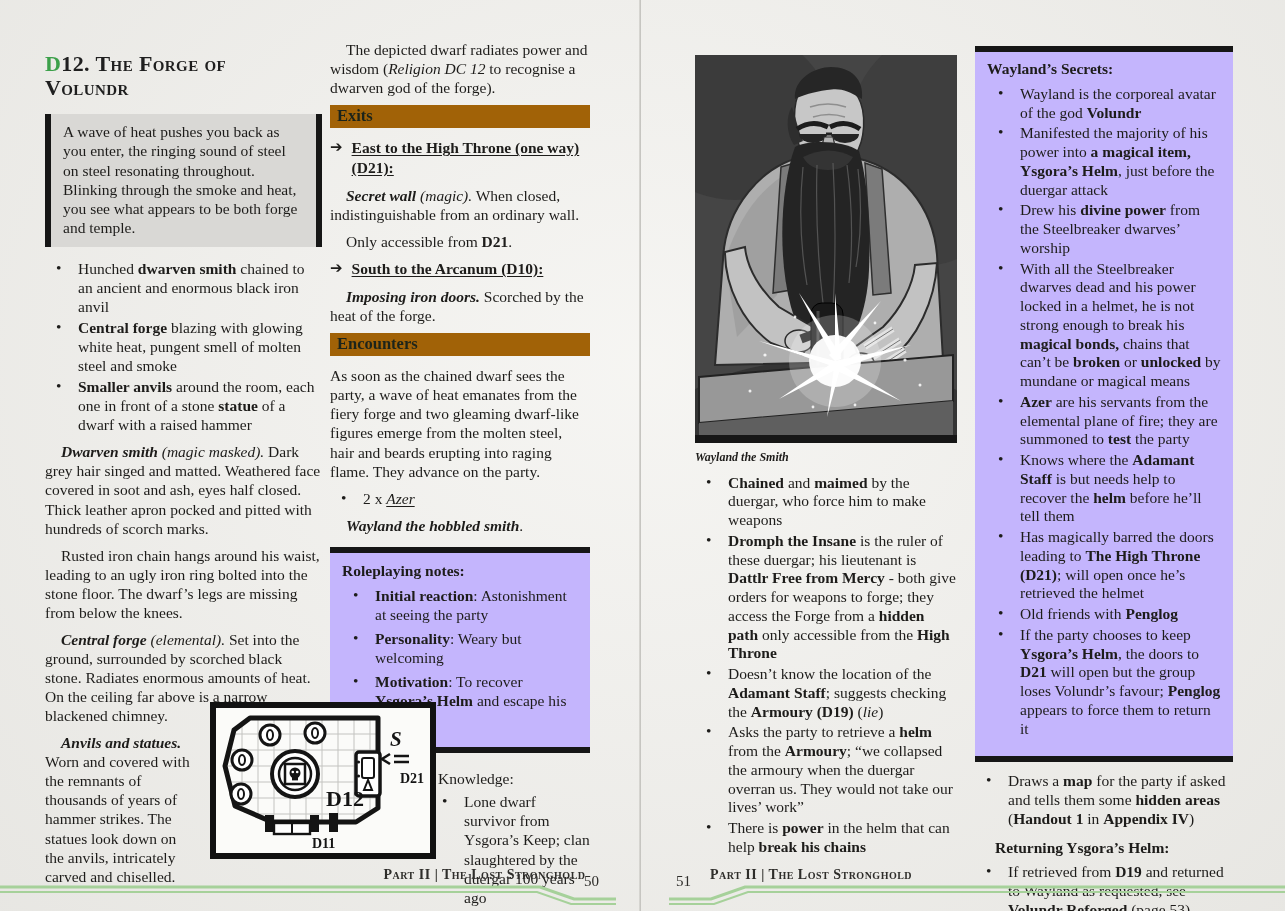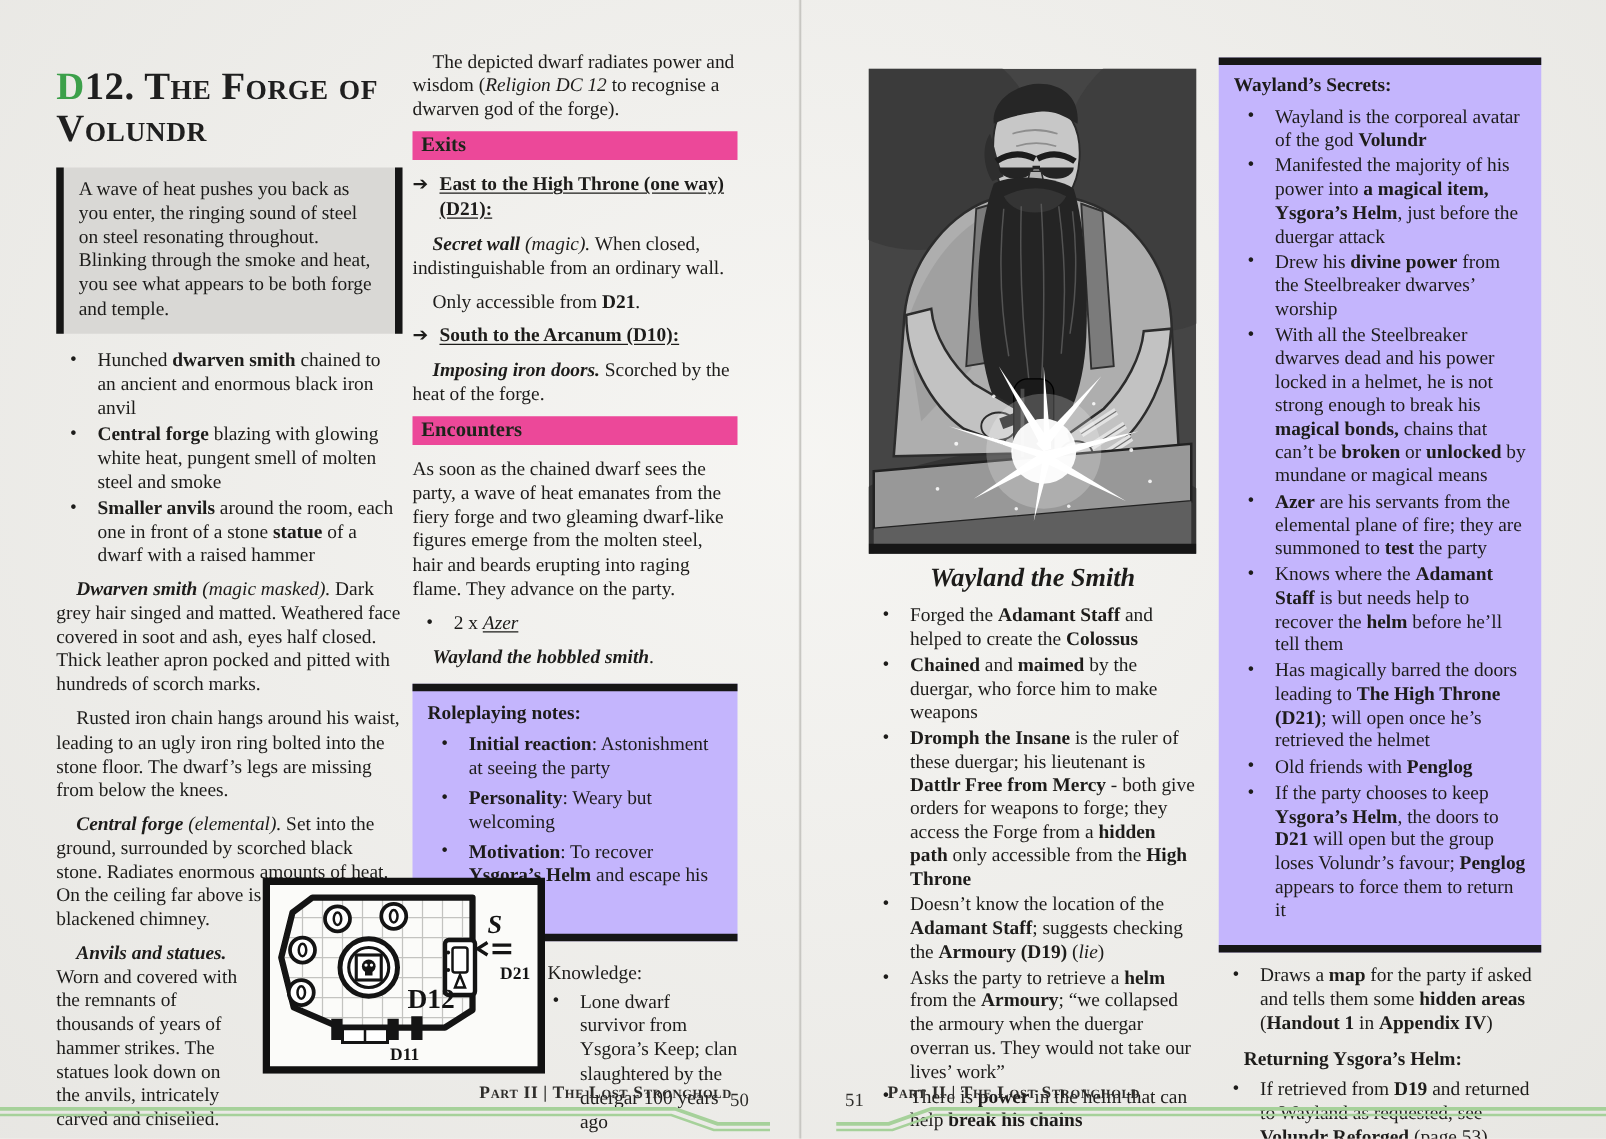--- a/index.html
+++ b/index.html
@@ -10,48 +10,48 @@
     color:#1d1c1a;
   }
   .spread-shade{position:absolute;inset:0;background:radial-gradient(ellipse at 50% 40%, rgba(255,255,255,.35), rgba(0,0,0,.04));pointer-events:none;}
   .divider{position:absolute;left:639px;top:0;width:2px;height:911px;background:linear-gradient(90deg,#dddcd7,#bfbeba);}
 
   .col{position:absolute;font-size:15.5px;line-height:1.23;}
   p{margin:0 0 8px;}
   .ind{text-indent:16px;}
   b{font-weight:700;} i{font-style:italic;} u{text-decoration:underline;text-underline-offset:2px;}
 
-  h1.title{font-size:31px;line-height:1.1;font-variant:small-caps;font-weight:700;letter-spacing:.4px;margin:0 0 14px;color:#1f1f1f;width:262px;}
+  h1.title{font-size:22px;line-height:1.1;font-variant:small-caps;font-weight:700;letter-spacing:.4px;margin:0 0 14px;color:#1f1f1f;width:262px;}
   h1.title .green{color:#3ca04a;}
 
   .readaloud{background:#d9d8d5;border-left:6px solid #161616;border-right:6px solid #161616;padding:8px 12px 10px;margin:0 0 12px;}
 
   ul.blist{list-style:none;margin:0 0 8px;padding:0;}
   ul.blist li{position:relative;padding-left:33px;margin:2px 0;}
   ul.blist li::before{content:"•";position:absolute;left:11px;top:-1px;}
 
-  .greenbar{background:#ec4899;font-weight:700;font-size:16.5px;padding:1px 7px 2px;margin:6px 0 10px;color:#1c241a;}
+  .greenbar{background:#a16207;font-weight:700;font-size:16.5px;padding:1px 7px 2px;margin:6px 0 10px;color:#1c241a;}
 
   .exit{display:flex;gap:9px;margin:0 0 9px;}
   .exit .arr{font-family:"DejaVu Sans",sans-serif;font-weight:700;font-size:15px;flex:0 0 auto;}
   .exit .etitle{font-weight:700;}
 
   .greenbox{background:#c4b5fd;border-top:6px solid #161616;border-bottom:6px solid #161616;padding:8px 12px 10px;margin:12px 0 10px;}
   .greenbox .gtitle{font-weight:700;margin:0 0 6px;}
   .greenbox ul.blist li{margin:5px 0;}
 
   .knowledge{margin-left:108px;width:152px;margin-top:16px;}
   .knowledge .ktitle{font-weight:400;margin:0 0 4px;}
   .knowledge ul.blist li{padding-left:26px;}
   .knowledge ul.blist li::before{left:4px;}
 
   .mapwrap{position:absolute;left:210px;top:702px;width:226px;height:157px;}
 
   .rcol{line-height:1.21;}
-  .caption{text-align:center;font-weight:700;font-style:italic;margin:7px 0 9px;font-size:21px;}
+  .caption{text-align:left;font-weight:700;font-style:italic;margin:7px 0 9px;font-size:12px;}
   .rcol ul.blist li{margin:2px 0;}
 
   .secretsbox{margin-top:0;}
   .post-bullets{margin-top:10px;}
   .post-h{font-weight:700;margin:10px 0 6px 20px;}
 
   .footer-text{position:absolute;font-variant:small-caps;font-weight:700;font-size:14px;letter-spacing:.5px;color:#2e2d2a;}
   .pagenum{position:absolute;font-size:15px;color:#2e2d2a;}
   .flourish{position:absolute;top:880px;width:640px;height:28px;}
 </style>
@@ -251,21 +251,20 @@
         <circle cx="160" cy="350" r="1.4"></circle>
           <circle cx="118" cy="352" r="1.4"></circle>
       </g>
     </g>
     <rect x="0" y="380" width="262" height="8" fill="#161616"></rect>
   </svg>
 
   <p class="caption">Wayland the Smith</p>
 
   <ul class="blist">
-    <li>Forged the <b>Adamant Staff</b> and helped to create the <b>Colossus</b></li>
     <li><b>Chained</b> and <b>maimed</b> by the duergar, who force him to make weapons</li>
     <li><b>Dromph the Insane</b> is the ruler of these duergar; his lieutenant is <b>Dattlr Free from Mercy</b> - both give orders for weapons to forge; they access the Forge from a <b>hidden path</b> only accessible from the <b>High Throne</b></li>
     <li>Doesn’t know the location of the <b>Adamant Staff</b>; suggests checking the <b>Armoury (D19)</b> (<i>lie</i>)</li>
     <li>Asks the party to retrieve a <b>helm</b> from the <b>Armoury</b>; “we collapsed the armoury when the duergar overran us. They would not take our lives’ work”</li>
     <li>There is <b>power</b> in the helm that can help <b>break his chains</b></li>
   </ul>
 </div>
 
 <div class="col rcol" style="left:975px;top:46px;width:258px;">
   <div class="greenbox secretsbox" style="margin-top:0;">

